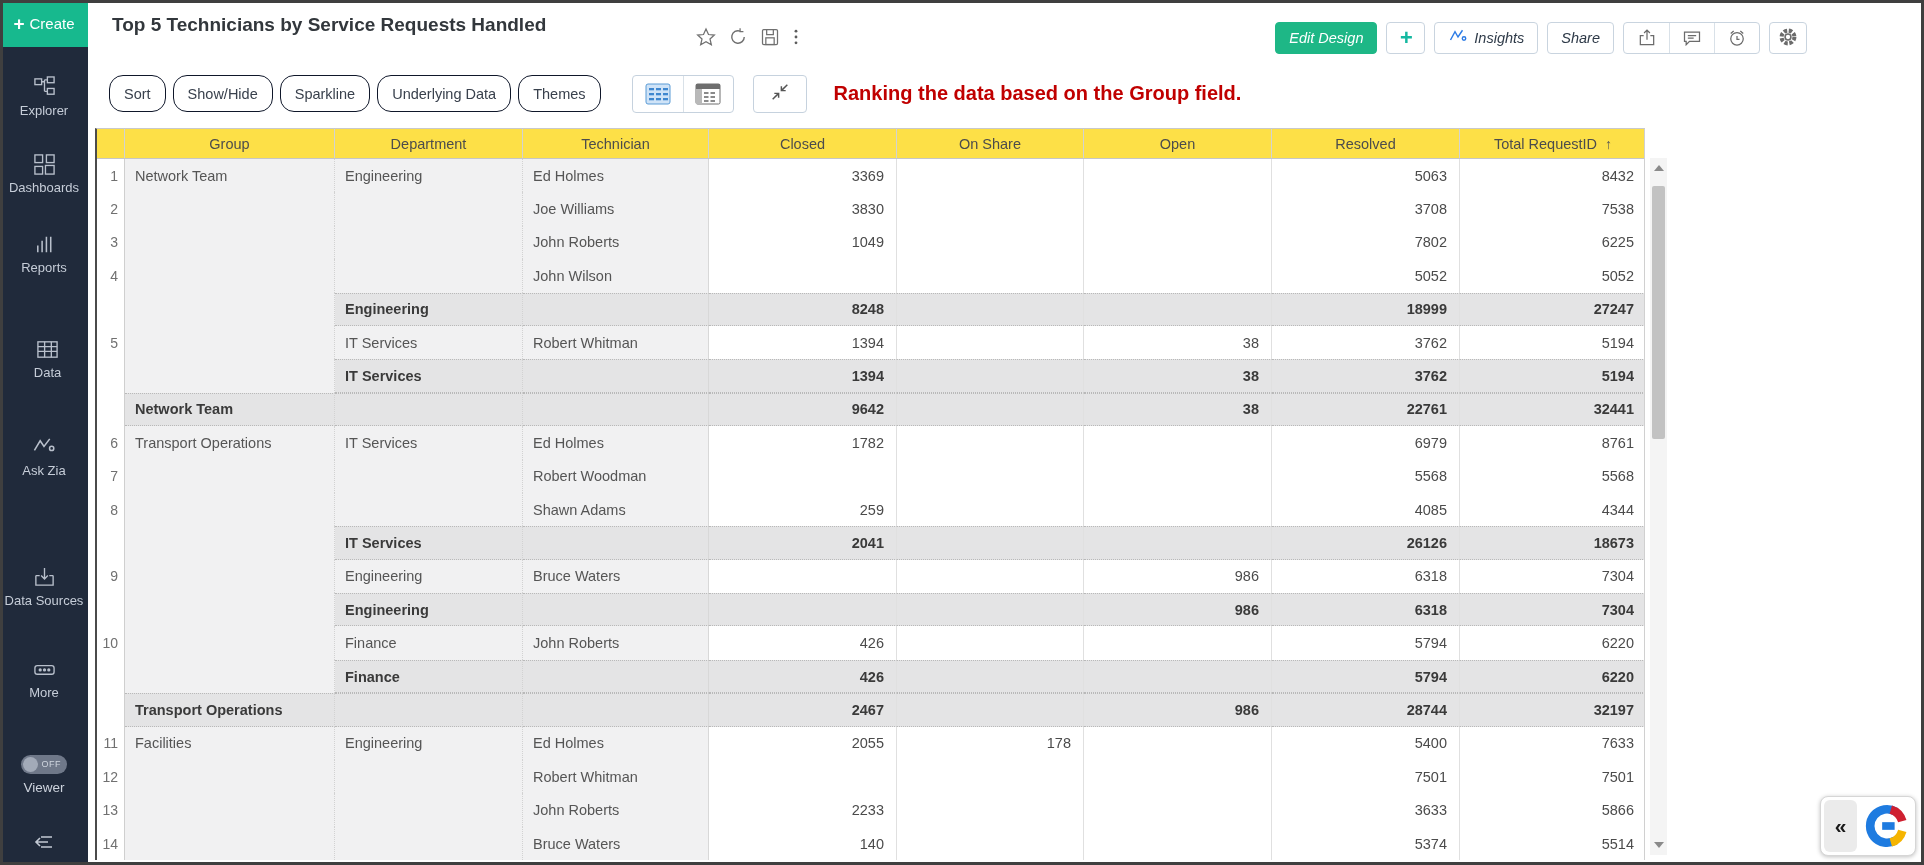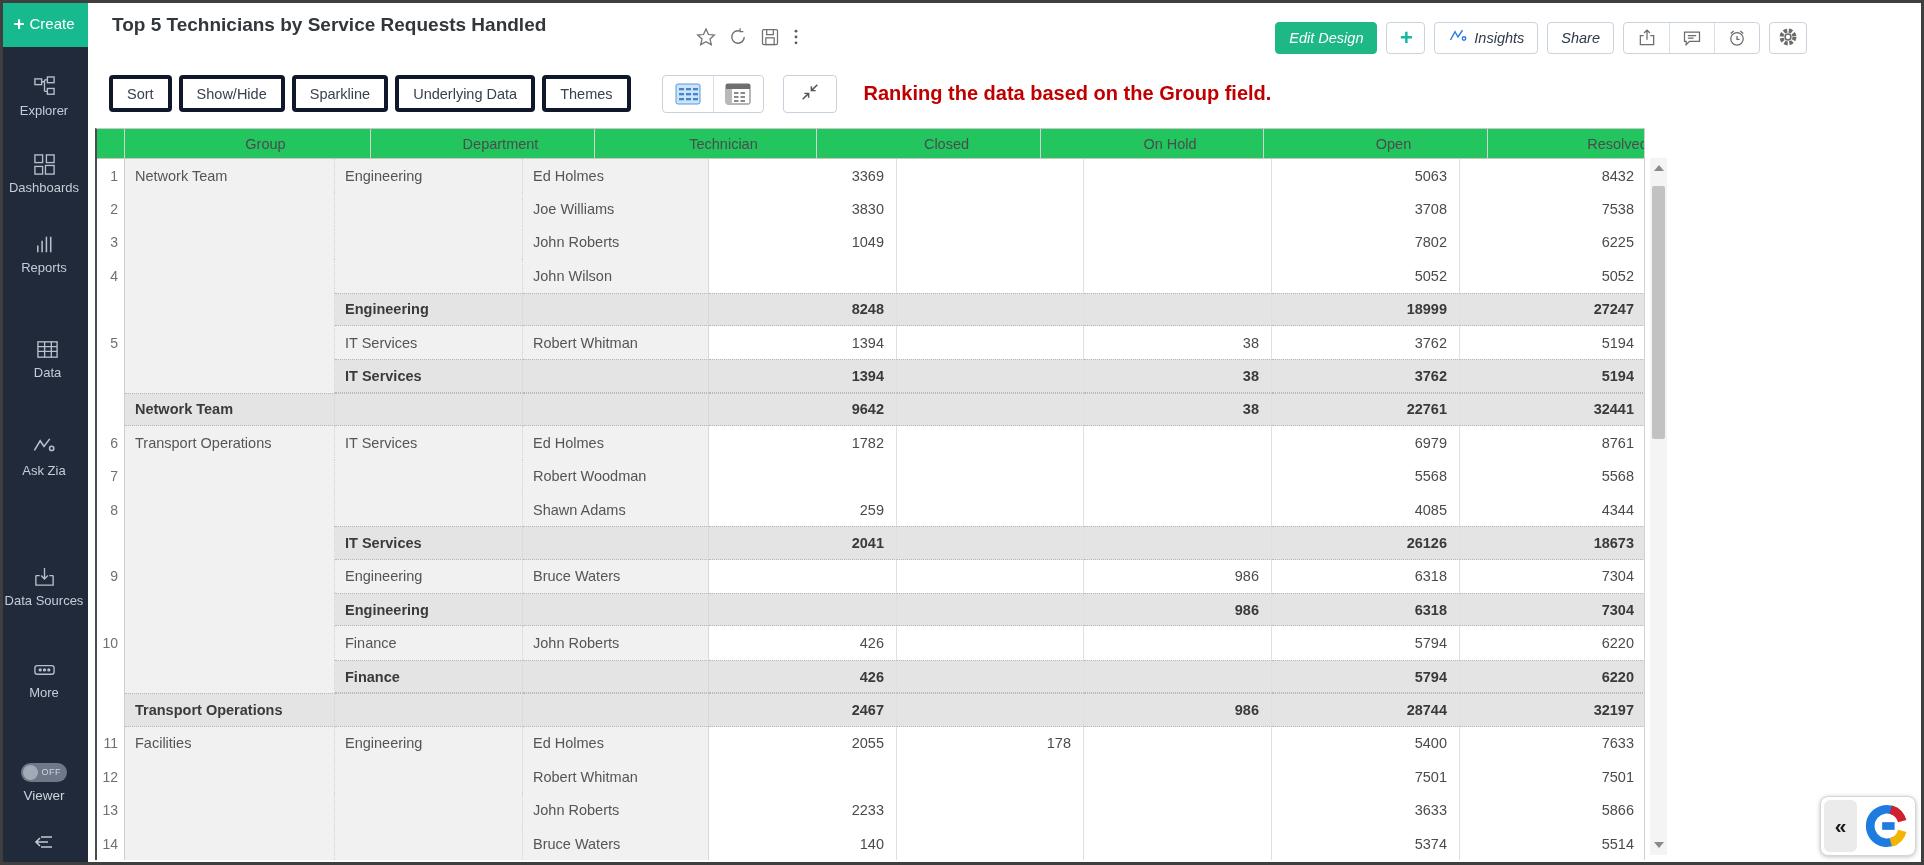--- a/index.html
+++ b/index.html
@@ -14,21 +14,21 @@
   .sidebar { position:absolute; left:0; top:0; width:88px; height:100%; background:#202a3b; z-index:5; }
   .create-btn {
     height:47px; background:#17b98e; color:#fff; display:flex; align-items:center;
     justify-content:center; gap:5px; font-size:15px; cursor:pointer;
   }
   .create-btn .plus { font-size:19px; font-weight:bold; line-height:1; }
   .side-item { position:absolute; width:100%; text-align:center; color:#c6cdd8; font-size:13px; line-height:15px; cursor:pointer; }
   .side-item svg { display:block; margin:0 auto 4px auto; }
   .si-explorer { top:76px; } .si-dashboards { top:153px; } .si-reports { top:233px; }
   .si-data { top:338px;padding-left:7px; } .si-zia { top:436px; } .si-sources { top:566px; } .si-more { top:658px; }
-  .viewer-wrap { position:absolute; top:755px; width:100%; text-align:center; color:#cdd3dd; font-size:13.5px;margin-top:8px; }
+  .viewer-wrap { position:absolute; top:755px; width:100%; text-align:center; color:#cdd3dd; font-size:13.5px; }
   .toggle { width:46px; height:19px; border-radius:10px; background:#6f7889; margin:0 auto 6px auto; position:relative; cursor:pointer; }
   .toggle .knob { position:absolute; left:2px; top:2px; width:15px; height:15px; border-radius:50%; background:#a2aab8; }
   .toggle .state { position:absolute; right:6px; top:4px; font-size:9px; letter-spacing:.5px; color:#cfd5de; }
   .collapse-side { position:absolute; top:830px; width:100%; text-align:center; cursor:pointer; }
 
   
   .main { position:absolute; left:88px; top:0; right:0; bottom:0; background:#fff; }
   .page-title { position:absolute; left:24px; top:14px; font-size:19px; font-weight:bold; color:#32373c; white-space:nowrap; }
   .title-icons { position:absolute; left:608px; top:27px; display:flex; gap:12px; align-items:center; }
   .title-icons .tic { cursor:pointer; display:flex; }
@@ -39,34 +39,34 @@
   .btn-green { background:#1eb786; border-color:#1eb786; color:#fff; }
   .btn-plus { color:#14b8a0; font-size:22px; font-weight:bold; padding:0 12px; }
   .btn-insights { gap:6px; }
   .icon-group { height:32px; display:flex; border:1px solid #c9d4df; border-radius:4px; overflow:hidden; }
   .icon-group .ig { width:45px; display:flex; align-items:center; justify-content:center; cursor:pointer; }
   .icon-group .ig + .ig { border-left:1px solid #d9e1e8; }
   .btn-gear { width:38px; padding:0; }
 
   
   .toolbar { position:absolute; left:21px; top:75px; display:flex; align-items:center; gap:7px; height:37px; }
-  .tbtn { height:37px; padding:0 14px; border:4px solid #0f172a; border-radius:4px; background:#fff;
+  .tbtn { height:37px; padding:0 14px; border:1px solid #0f172a; border-radius:14px; background:#fff;
           font-size:14.5px; color:#39414d; display:flex; align-items:center; cursor:pointer; white-space:nowrap; }
   .view-pair { margin-left:24px; height:38px; display:flex; border:1px solid #c6d2de; border-radius:4px; overflow:hidden; }
   .view-pair .vp { width:50px; display:flex; align-items:center; justify-content:center; cursor:pointer; }
   .view-pair .vp + .vp { border-left:1px solid #d9e1e8; }
   .fit-btn { margin-left:12px; width:54px; height:38px; border:1px solid #c6d2de; border-radius:4px;
              display:flex; align-items:center; justify-content:center; cursor:pointer; background:#fff; }
   .annotation { margin-left:20px; font-size:20px; font-weight:bold; color:#c00000; white-space:nowrap; }
 
   
   .pivot { position:absolute; left:7px; top:128px; width:1550px; height:732px; background:#fff;
            border-left:2px solid #4b4b4b; border-top:1px solid #c9c9c9; border-right:1px solid #d0d0d0; overflow:hidden; }
   .grid9 { display:grid; grid-template-columns:28px 210px 188px 186px 188px 187px 188px 188px 187px; }
-  .phead { height:30px; background:#22c55e; border-bottom:1px solid #c6c6c6;gap:36px; }
+  .phead { height:30px; background:#fde047; border-bottom:1px solid #c6c6c6; }
   .phead .h { display:flex; align-items:center; justify-content:center; font-size:14.5px; color:#4c4c4c;
               border-right:1px solid #d2d2d2; cursor:pointer; gap:8px; }
   .sort-arrow { font-size:14px; color:#555; }
   .prow { height:33.4px; }
   .c { display:flex; align-items:center; font-size:14.5px; color:#4b4b4b; overflow:hidden; white-space:nowrap; }
   .c.num { justify-content:flex-end; padding-right:6px; color:#707070; font-size:14px; background:#fff; border-right:1px solid #cfcfcf; }
   .c.lbl { background:#f1f1f2; padding-left:10px; color:#555; }
   .c.group, .c.dept { border-right:1px dotted #d2d2d2; }
   .c.tech { border-right:1px solid #d8d8d8; }
   .c.val { justify-content:flex-end; padding-right:12px; background:#fff; border-right:1px solid #e0e0e0; }
@@ -321,21 +321,21 @@
     <div class="annotation">Ranking the data based on the Group field.</div>
   </div>
 
   <div class="pivot">
     <div class="phead grid9">
       <div class="h"></div>
       <div class="h">Group</div>
       <div class="h">Department</div>
       <div class="h">Technician</div>
       <div class="h">Closed</div>
-      <div class="h">On Hold</div>
+      <div class="h">On Share</div>
       <div class="h">Open</div>
       <div class="h">Resolved</div>
       <div class="h">
         <span>Total RequestID</span>
         <span class="sort-arrow">↑</span>
       </div>
     </div>
     <div id="pivot-rows">
         <div class="prow grid9 data">
           <div class="c num">1</div>

